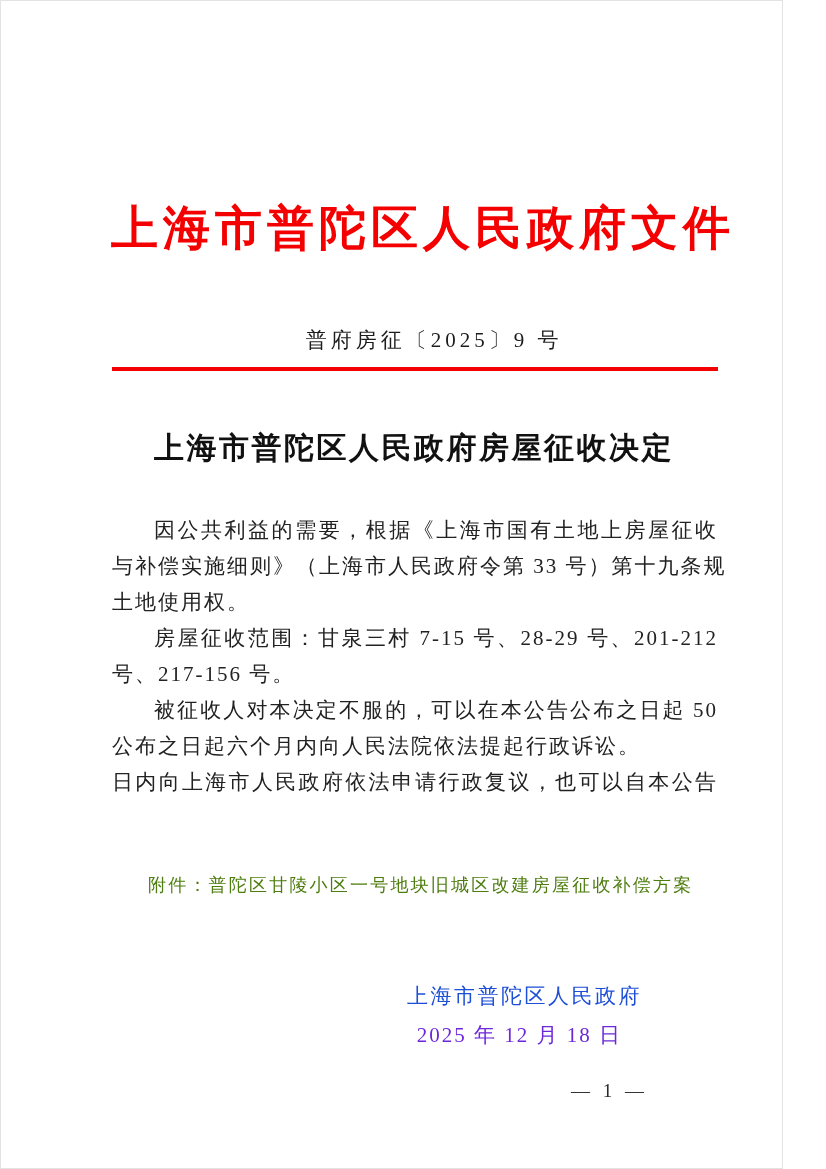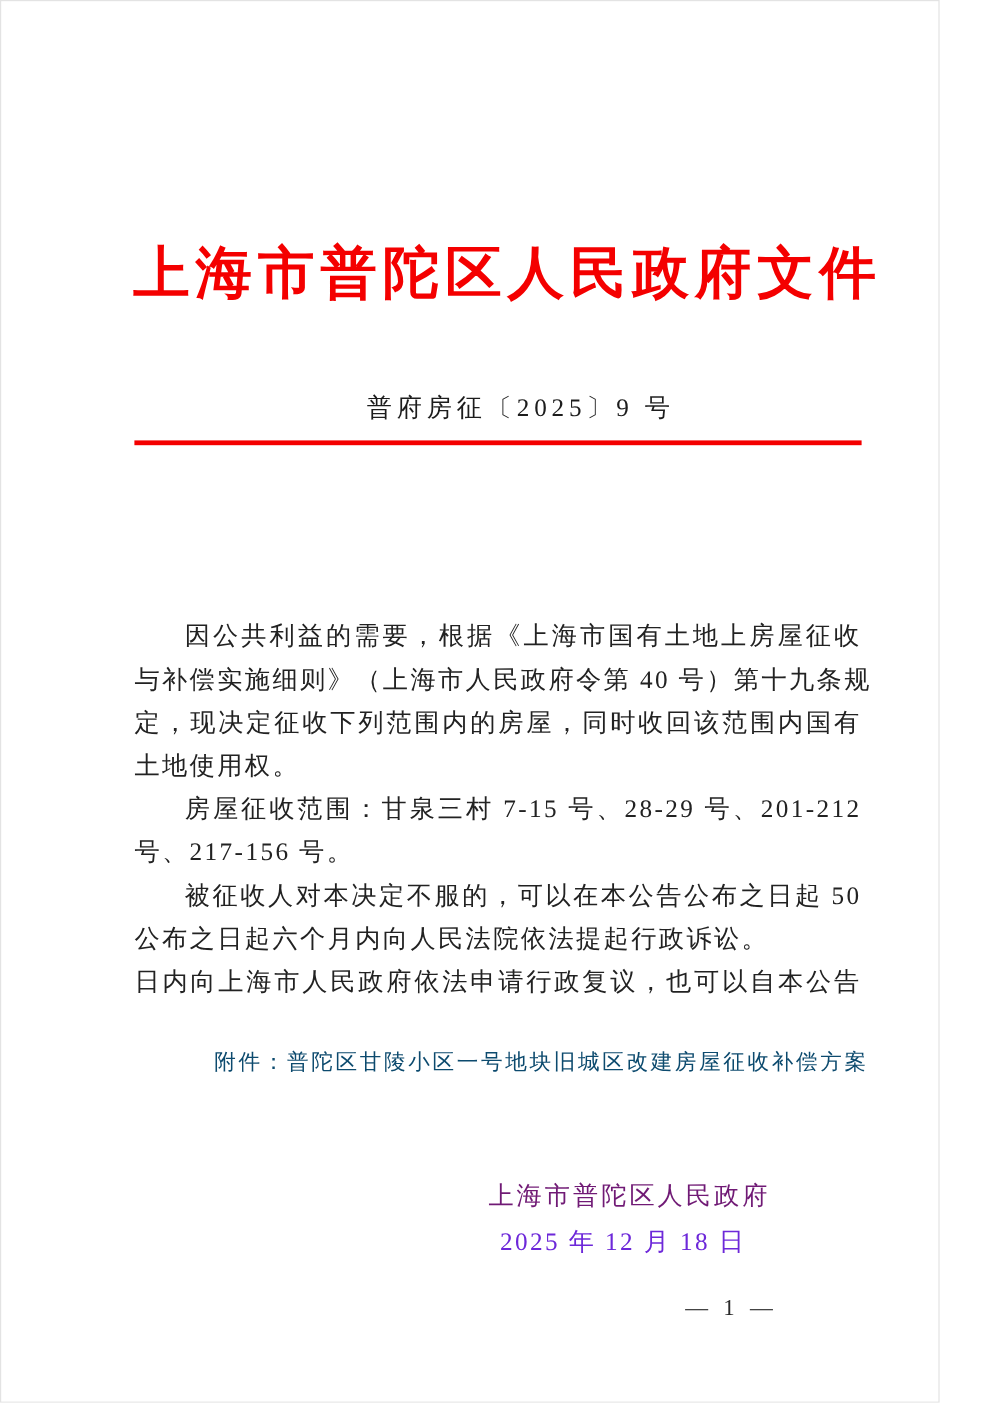--- a/index.html
+++ b/index.html
@@ -89,33 +89,32 @@
   }
   .attachment-line {
     position: absolute;
     top: 869px;
     left: 111px;
     width: 612px;
     font-size: 18px;
     line-height: 30px;
     letter-spacing: 2.2px;
     text-indent: 2em;
-    color: #0c4a6e;
+    color: #4d7c0f;
     white-space: nowrap;
-    text-align: right;
   }
   
   .signature {
     position: absolute;
     top: 981px;
     right: 140px;
     font-size: 21px;
     line-height: 28px;
     letter-spacing: 2.5px;
-    color: #701a75;
+    color: #1d4ed8;
     white-space: nowrap;
   }
   .issue-date {
     position: absolute;
     top: 1020px;
     right: 160px;
     font-size: 21px;
     line-height: 28px;
     letter-spacing: 2px;
     color: #6d28d9;
@@ -137,25 +136,25 @@
 <body>
 
 <div class="page">
 
   <div class="org-title" style="color: rgb(244, 0, 0);">上海市普陀区人民政府文件</div>
 
   <div class="doc-number">普府房征〔2025〕9 号</div>
 
   <div class="red-rule" style="background-color: rgb(244, 0, 0);"></div>
 
+  <div class="doc-title">上海市普陀区人民政府房屋征收决定</div>
 
   <div class="body-block">
     <div class="body-line indent">因公共利益的需要，根据《上海市国有土地上房屋征收</div>
-    <div class="body-line">与补偿实施细则》（上海市人民政府令第 40 号）第十九条规</div>
-    <div class="body-line">定，现决定征收下列范围内的房屋，同时收回该范围内国有</div>
+    <div class="body-line">与补偿实施细则》（上海市人民政府令第 33 号）第十九条规</div>
     <div class="body-line no-stretch">土地使用权。</div>
     <div class="body-line indent">房屋征收范围：甘泉三村 7-15 号、28-29 号、201-212</div>
     <div class="body-line no-stretch">号、217-156 号。</div>
     <div class="body-line indent">被征收人对本决定不服的，可以在本公告公布之日起 50</div>
     <div class="body-line no-stretch">公布之日起六个月内向人民法院依法提起行政诉讼。</div>
     <div class="body-line">日内向上海市人民政府依法申请行政复议，也可以自本公告</div>
   </div>
 
   <div class="attachment-line">附件：普陀区甘陵小区一号地块旧城区改建房屋征收补偿方案</div>
 

